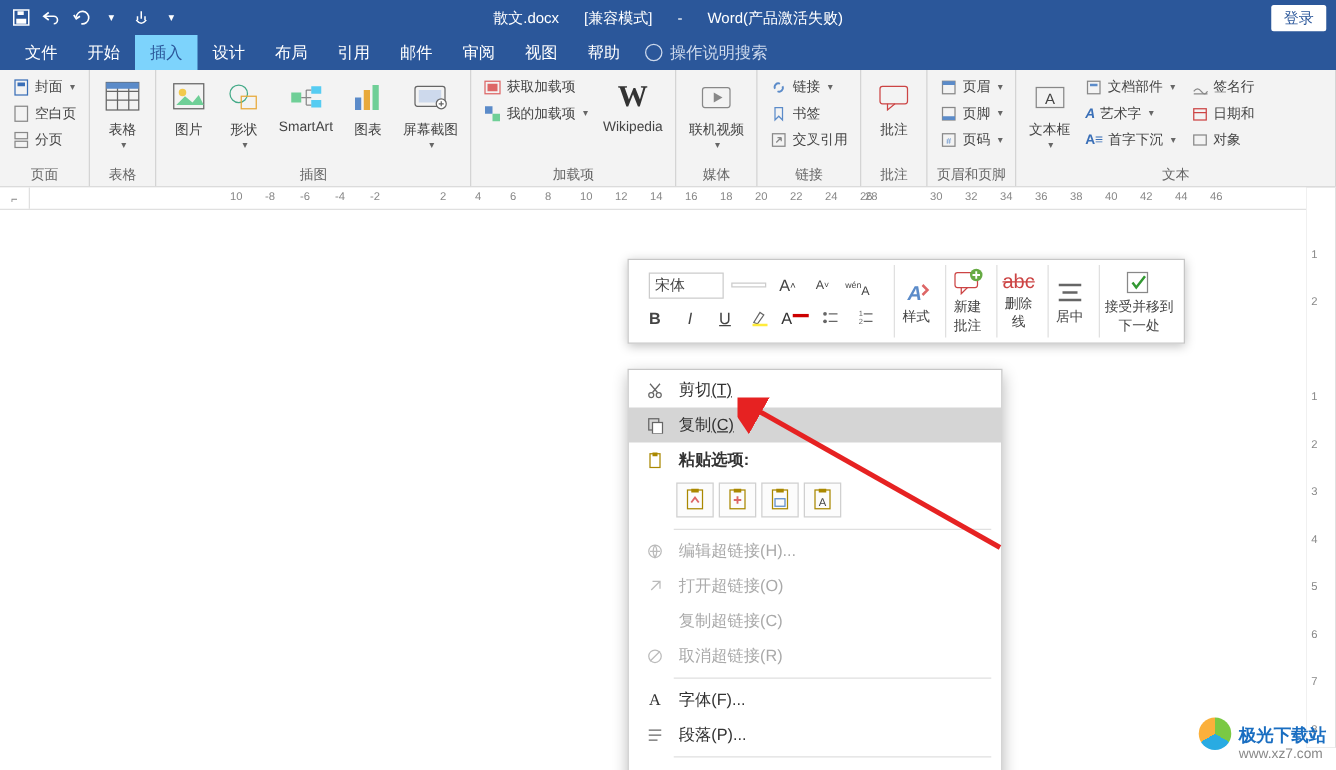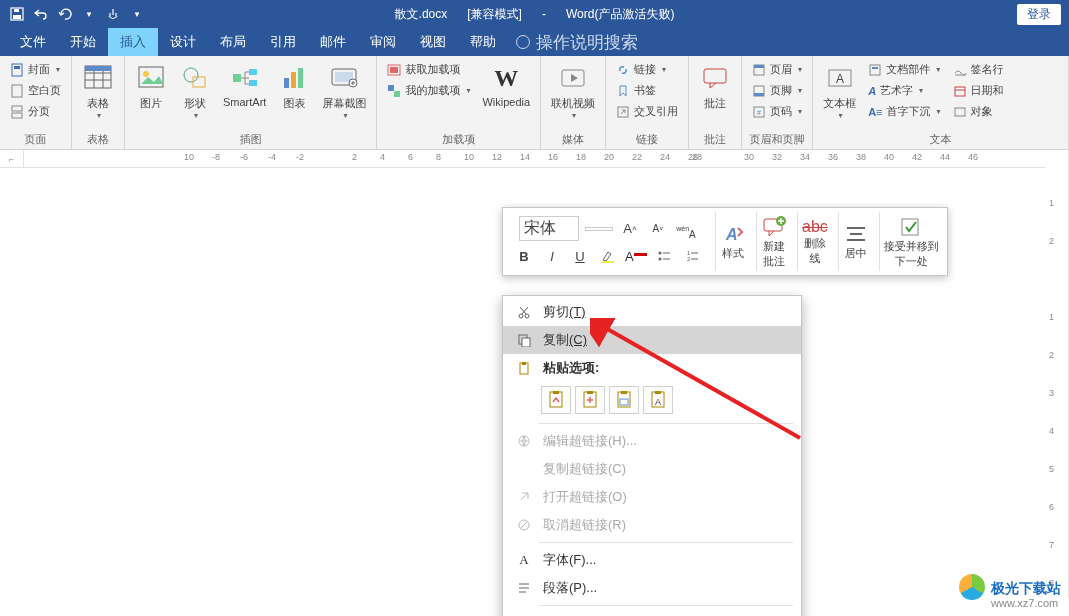--- a/index.html
+++ b/index.html
@@ -9,21 +9,21 @@
 .titlebar { background: #2b579a; height: 28px; display: flex; align-items: center; color: #fff; font-size: 12px; position: relative; }
 .qat { display: flex; align-items: center; gap: 6px; padding: 0 8px; }
 .qat-icon { width: 18px; height: 18px; display: flex; align-items: center; justify-content: center; color: #fff; cursor: pointer; }
 .title-center { position: absolute; left: 50%; transform: translateX(-50%); display: flex; align-items: center; gap: 20px; }
 .login-btn { position: absolute; right: 8px; background: #fff; color: #2b579a; padding: 2px 10px; font-size: 12px; cursor: pointer; border-radius: 2px; }
 
 
 .tabs { background: #2b579a; height: 28px; display: flex; align-items: center; padding: 0 8px; }
 .tab { color: #fff; padding: 5px 12px; font-size: 13px; cursor: pointer; }
 .tab.active { background: #7dd3fc; color: #2b579a; }
-.tell-me { display: flex; align-items: center; color: #cdd9ec; font-size: 17px; margin-left: 8px; gap: 6px; }
+.tell-me { display: flex; align-items: center; color: #cdd9ec; font-size: 13px; margin-left: 8px; gap: 6px; }
 .bulb { width: 14px; height: 14px; border: 1.5px solid #cdd9ec; border-radius: 50%; position: relative; }
 
 
 .ribbon { background: #f3f3f3; height: 94px; border-bottom: 1px solid #d4d4d4; display: flex; }
 .ribbon-group { border-right: 1px solid #d4d4d4; display: flex; flex-direction: column; padding: 4px 6px 2px; }
 .ribbon-group-content { flex: 1; display: flex; align-items: flex-start; gap: 4px; }
 .ribbon-group-label { text-align: center; font-size: 11px; color: #666; padding-top: 2px; }
 .ribbon-btn { display: flex; flex-direction: column; align-items: center; justify-content: flex-start; cursor: pointer; padding: 2px 4px; font-size: 11px; color: #444; }
 .ribbon-btn-icon { width: 32px; height: 32px; display: flex; align-items: center; justify-content: center; margin-bottom: 2px; }
 .ribbon-btn-small { display: flex; align-items: center; cursor: pointer; padding: 2px 4px; font-size: 11px; color: #444; gap: 4px; }
@@ -41,21 +41,21 @@
 .ruler-v { width: 24px; background: #fff; border-right: 1px solid #e0e0e0; position: relative; font-size: 9px; color: #888; }
 .ruler-v .tick { position: absolute; left: 4px; }
 .doc-scroll { flex: 1; overflow: hidden; position: relative; background: #b0b0b0; }
 
 
 .mini-toolbar { position: absolute; background: #fff; border: 1px solid #c6c6c6; box-shadow: 0 2px 8px rgba(0,0,0,0.25); display: flex; padding: 4px; gap: 6px; }
 .mini-group { display: flex; flex-direction: column; align-items: center; justify-content: center; padding: 2px 4px; font-size: 11px; color: #444; border-left: 1px solid #e0e0e0; }
 .mini-group:first-child { border-left: none; }
 .mini-row { display: flex; align-items: center; gap: 6px; padding: 2px; }
 .mini-btn { width: 22px; height: 22px; display: flex; align-items: center; justify-content: center; cursor: pointer; font-size: 13px; color: #444; }
-.mini-font-box { border: 1px solid #ccc; padding: 1px 4px; font-size: 16px; min-width: 60px; background:#fff;}
+.mini-font-box { border: 1px solid #ccc; padding: 1px 4px; font-size: 12px; min-width: 60px; background:#fff;}
 
 
 .context-menu { position: absolute; background: #fff; border: 1px solid #c6c6c6; box-shadow: 0 4px 12px rgba(0,0,0,0.3); width: 300px; font-size: 13px; color: #333; padding: 2px 0; }
 .cm-item { display: flex; align-items: center; padding: 5px 12px; cursor: pointer; gap: 10px; }
 .cm-item:hover, .cm-item.hovered { background: #d5d5d5; }
 .cm-item.disabled { color: #aaa; cursor: default; }
 .cm-icon { width: 18px; height: 16px; display: flex; align-items: center; justify-content: center; font-size: 13px; }
 .cm-sep { height: 1px; background: #e0e0e0; margin: 3px 8px 3px 36px; }
 .paste-opts { display: flex; gap: 4px; padding: 4px 12px 6px 38px; }
 .paste-opt { width: 30px; height: 28px; border: 1px solid #d0d0d0; display: flex; align-items: center; justify-content: center; cursor: pointer; background: #fcfcfc; position:relative;}
@@ -619,30 +619,30 @@
   <div class="cm-item disabled">
     <span class="cm-icon">
           <svg width="14" height="14">
             <circle cx="7" cy="7" r="5" fill="none" stroke="#bbb"></circle>
             <path d="M3 7 H11 M7 2 Q4 7 7 12 Q10 7 7 2" fill="none" stroke="#bbb"></path>
           </svg>
         </span>
     <span><span>编辑超链接</span><span>(H)...</span></span>
   </div>
   <div class="cm-item disabled">
-    <span class="cm-icon"></span>
-    <span><span>复制超链接</span><span>(C)</span></span>
-  </div>
-  <div class="cm-item disabled">
     <span class="cm-icon">
           <svg width="14" height="14">
             <path d="M5 3 H11 V9 M11 3 L4 10" stroke="#bbb" fill="none"></path>
           </svg>
         </span>
     <span><span>打开超链接</span><span>(O)</span></span>
+  </div>
+  <div class="cm-item disabled">
+    <span class="cm-icon"></span>
+    <span><span>复制超链接</span><span>(C)</span></span>
   </div>
   <div class="cm-item disabled">
     <span class="cm-icon">
           <svg width="14" height="14">
             <circle cx="7" cy="7" r="5" fill="none" stroke="#bbb"></circle>
             <line x1="3" y1="11" x2="11" y2="3" stroke="#bbb"></line>
           </svg>
         </span>
     <span><span>取消超链接</span><span>(R)</span></span>
   </div>

